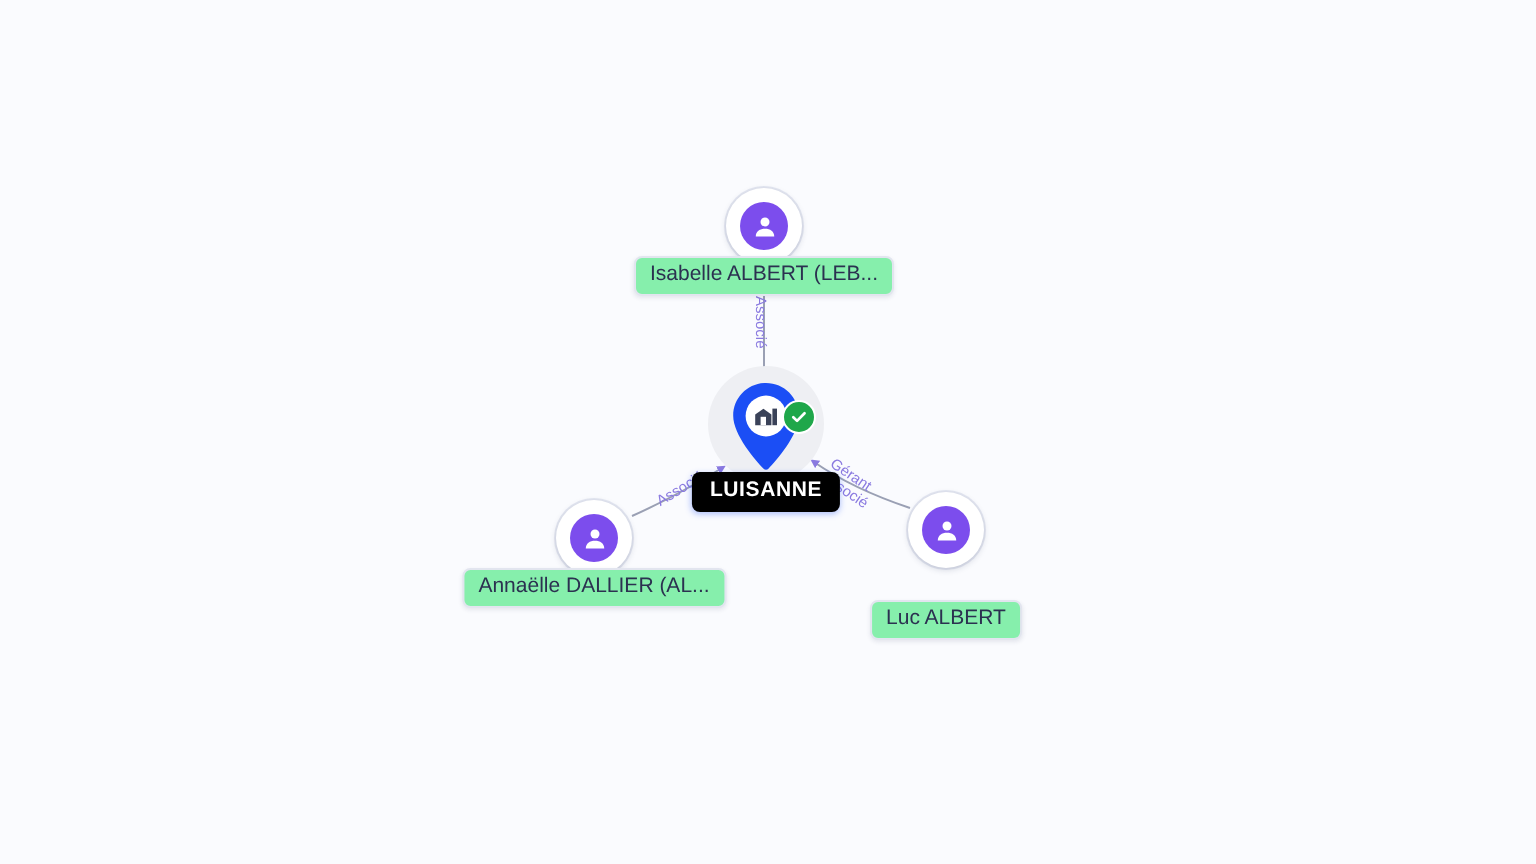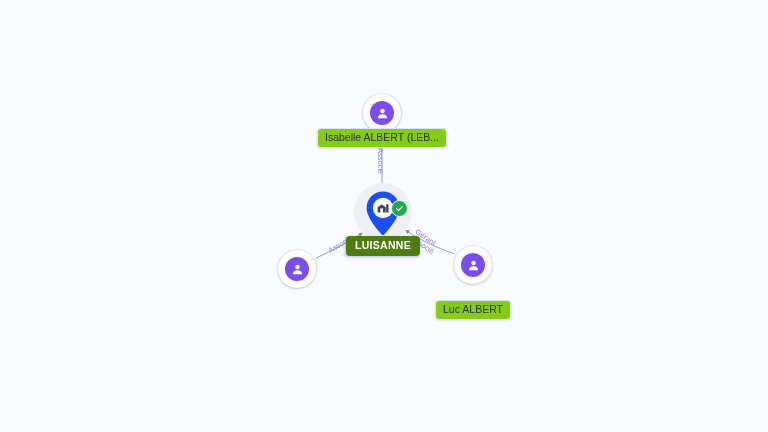--- a/index.html
+++ b/index.html
@@ -53,21 +53,21 @@
     background: #7c4ded;
     display: flex;
     align-items: center;
     justify-content: center;
   }
   .person-disc svg { display: block; }
 
   .node-label {
     position: absolute;
     transform: translate(-50%, 0);
-    background: #84cc16;
+    background: #86efac;
     border: 1px solid #e2e5ef;
     border-radius: 4px;
     padding: 2px 7px 3px 7px;
     font-size: 10.5px;
     line-height: 13px;
     color: #2b3150;
     white-space: nowrap;
     box-shadow: 0 1px 2px rgba(40,50,90,0.10);
   }
 
@@ -105,21 +105,21 @@
     border: 1.5px solid #ffffff;
     display: flex;
     align-items: center;
     justify-content: center;
   }
   .check-badge svg { display: block; }
 
   .company-label {
     position: absolute;
     transform: translate(-50%, 0);
-    background: #4d7c0f;
+    background: #000000;
     border-radius: 4px;
     padding: 3px 9px 4px 9px;
     font-size: 10.5px;
     line-height: 13px;
     font-weight: bold;
     letter-spacing: 0.3px;
     color: #ffffff;
     white-space: nowrap;
     box-shadow: 0 1px 3px rgba(27,78,245,0.35);
   }
@@ -179,20 +179,21 @@
   <div class="person-node" style="left:297px; top:269px;">
     <div class="person-ring">
       <div class="person-disc">
         <svg width="15" height="15" viewBox="0 0 24 24" fill="#ffffff">
           <circle cx="12" cy="8" r="3.6"></circle>
           <path d="M4.6 19.5c0-4.1 3.3-6.2 7.4-6.2s7.4 2.1 7.4 6.2z"></path>
         </svg>
       </div>
     </div>
   </div>
+  <div class="node-label" style="left:297px; top:284px;">Annaëlle DALLIER (AL...</div>
 
   <div class="person-node" style="left:473px; top:265px;">
     <div class="person-ring">
       <div class="person-disc">
         <svg width="15" height="15" viewBox="0 0 24 24" fill="#ffffff">
           <circle cx="12" cy="8" r="3.6"></circle>
           <path d="M4.6 19.5c0-4.1 3.3-6.2 7.4-6.2s7.4 2.1 7.4 6.2z"></path>
         </svg>
       </div>
     </div>

